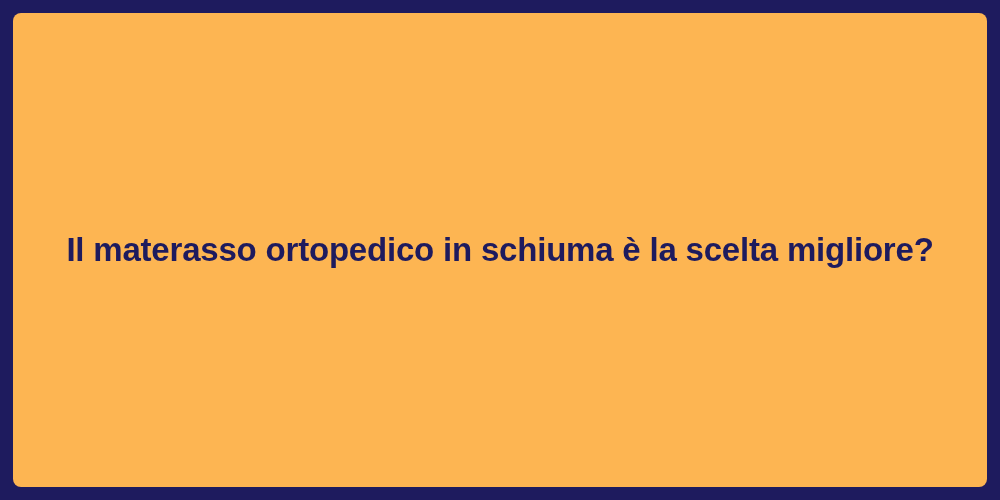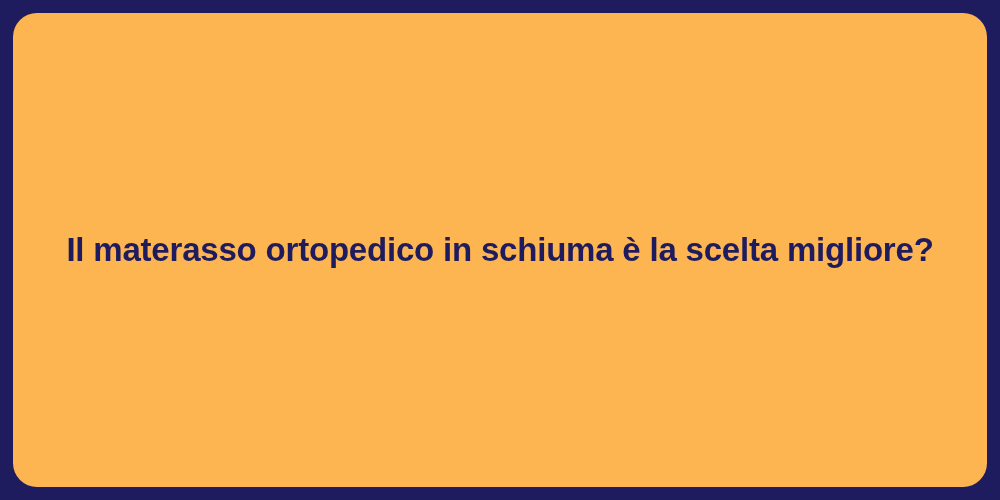--- a/index.html
+++ b/index.html
@@ -25,21 +25,21 @@
     background: #1e1b5e;
     padding: 13px;
   }
 
   
   .banner-panel {
     box-sizing: border-box;
     width: 100%;
     height: 100%;
     background: #fdb552;
-    border-radius: 24px;
+    border-radius: 8px;
     display: flex;
     align-items: center;
     justify-content: center;
     overflow: hidden;
   }
 
   .banner-heading {
     margin: 0;
     padding: 0 40px;
     text-align: center;

